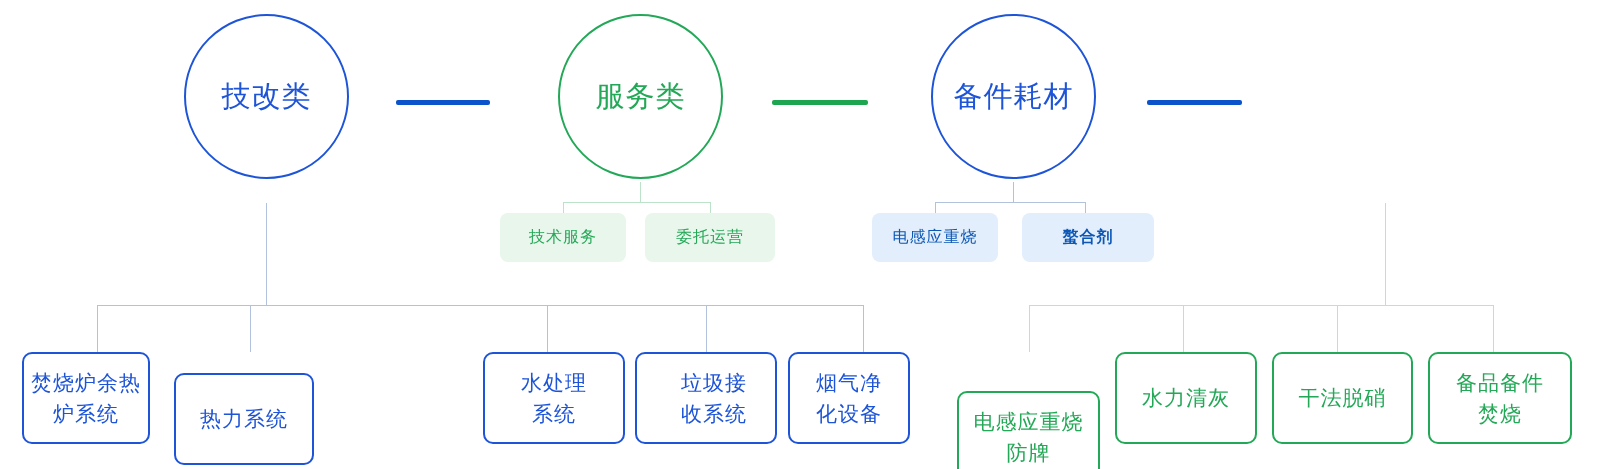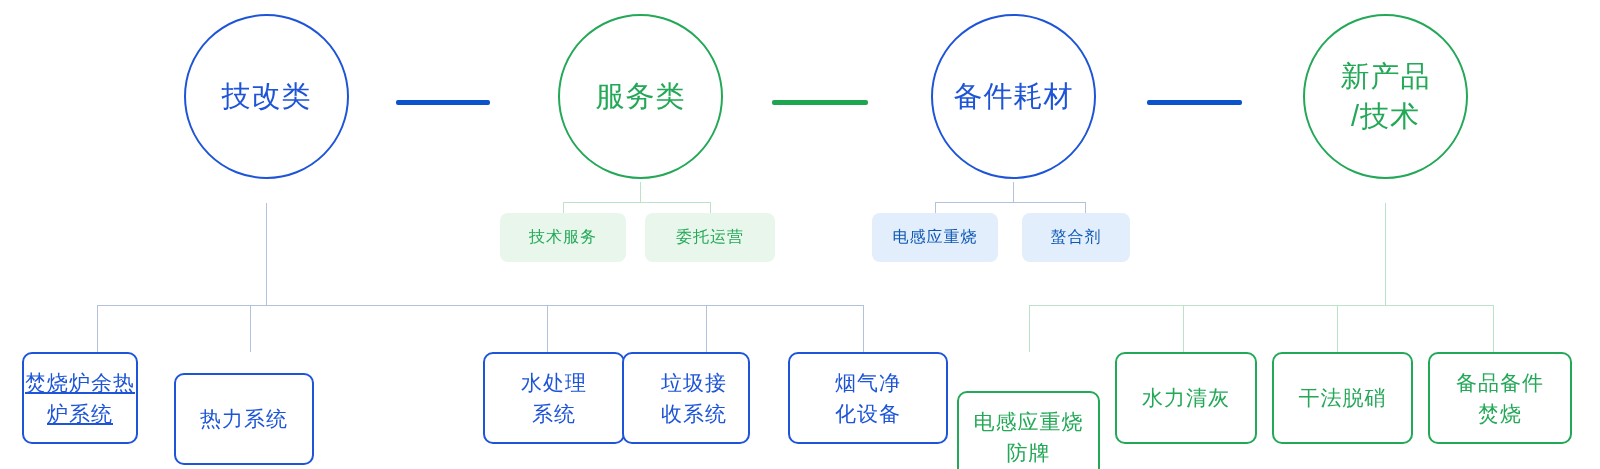--- a/index.html
+++ b/index.html
@@ -33,22 +33,20 @@
   .box-green{border:2px solid var(--green);color:var(--green);}
 </style>
 </head>
 <body>
 
 <div id="diagram">
 
   <div class="circle c-green" style="left:558px;top:14px;">服务类</div>
   <div class="circle c-blue" style="left:184px;top:14px;">技改类</div>
   <div class="circle c-blue" style="left:931px;top:14px;">备件耗材</div>
-  <div class="circle c-green" style="left:1303px;top:14px;">新产品
-/技术</div>
 
   <div class="link" style="left:396px;width:94px;background:var(--link_blue);"></div>
   <div class="link" style="left:772px;width:96px;background:var(--link_green);"></div>
   <div class="link" style="left:1147px;width:95px;background:var(--link_blue);"></div>
 
   <div class="cl" style="left:266px;top:203px;width:1px;height:102px;background:var(--conn_blue);"></div>
   <div class="cl" style="left:97px;top:305px;width:767px;height:1px;background:var(--conn_blue);"></div>
   <div class="cl" style="left:97px;top:305px;width:1px;height:47px;background:var(--conn_blue);"></div>
   <div class="cl" style="left:250px;top:305px;width:1px;height:47px;background:var(--conn_blue);"></div>
   <div class="cl" style="left:547px;top:305px;width:1px;height:47px;background:var(--conn_blue);"></div>
@@ -68,30 +66,30 @@
   <div class="cl" style="left:1385px;top:203px;width:1px;height:102px;background:var(--conn_green);"></div>
   <div class="cl" style="left:1029px;top:305px;width:465px;height:1px;background:var(--conn_green);"></div>
   <div class="cl" style="left:1029px;top:305px;width:1px;height:47px;background:var(--conn_green);"></div>
   <div class="cl" style="left:1183px;top:305px;width:1px;height:47px;background:var(--conn_green);"></div>
   <div class="cl" style="left:1337px;top:305px;width:1px;height:47px;background:var(--conn_green);"></div>
   <div class="cl" style="left:1493px;top:305px;width:1px;height:47px;background:var(--conn_green);"></div>
 
   <div class="pill pill-green" style="left:500px;width:126px;">技术服务</div>
   <div class="pill pill-green" style="left:645px;width:130px;font-family:Liberation Mono, monospace;">委托运营</div>
   <div class="pill pill-blue" style="left:872px;width:126px;">电感应重烧</div>
-  <div class="pill pill-blue" style="left:1022px;width:108px;">螯合剂</div>
+  <div class="pill pill-blue" style="left:1022px;width:132px;font-weight:bold;">螯合剂</div>
 
-  <div class="box box-blue" style="left:22px;width:116px;text-decoration:underline;">焚烧炉余热
+  <div class="box box-blue" style="left:22px;width:128px;">焚烧炉余热
 炉系统</div>
   <div class="box box-blue" style="left:174px;width:140px;margin-top:21px;">热力系统</div>
   <div class="box box-blue" style="left:483px;width:142px;">水处理
 系统</div>
-  <div class="box box-blue" style="left:622px;width:128px;padding-left:16px;">垃圾接
+  <div class="box box-blue" style="left:635px;width:142px;padding-left:16px;">垃圾接
 收系统</div>
-  <div class="box box-blue" style="left:788px;width:160px;">烟气净
+  <div class="box box-blue" style="left:788px;width:122px;">烟气净
 化设备</div>
 
   <div class="box box-green" style="left:957px;width:143px;margin-top:39px;">电感应重烧
 防牌</div>
   <div class="box box-green" style="left:1115px;width:142px;">水力清灰</div>
   <div class="box box-green" style="left:1272px;width:141px;">干法脱硝</div>
   <div class="box box-green" style="left:1428px;width:144px;">备品备件
 焚烧</div>
 
 </div>

